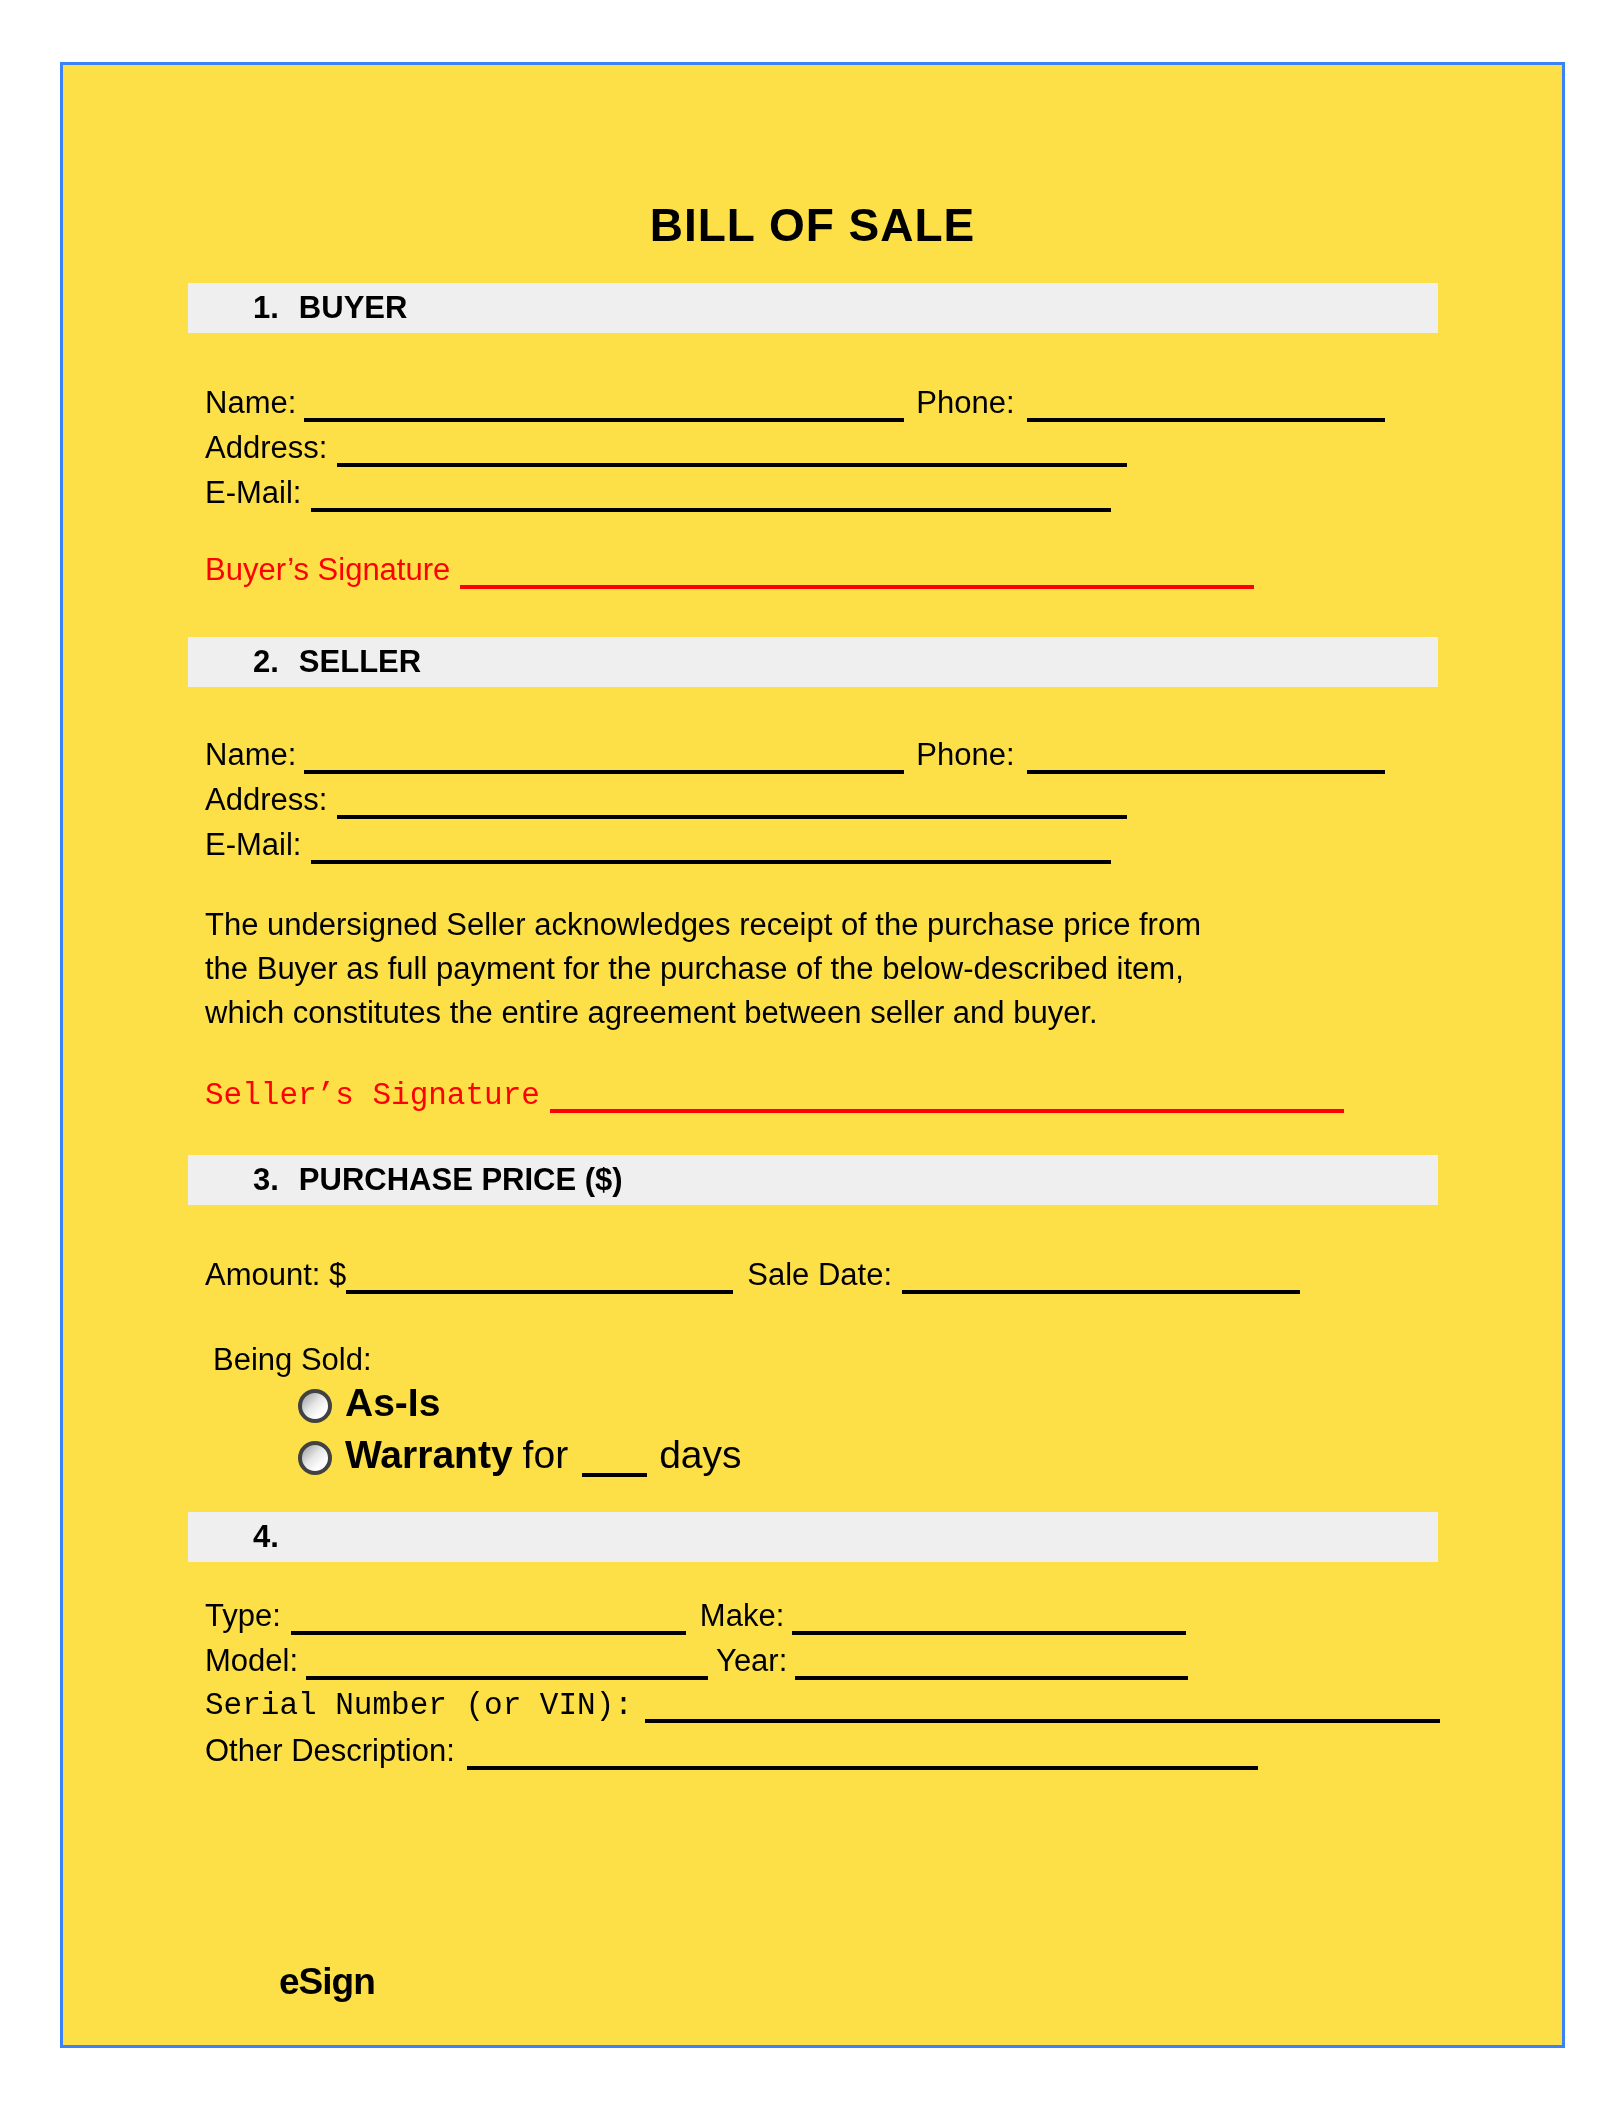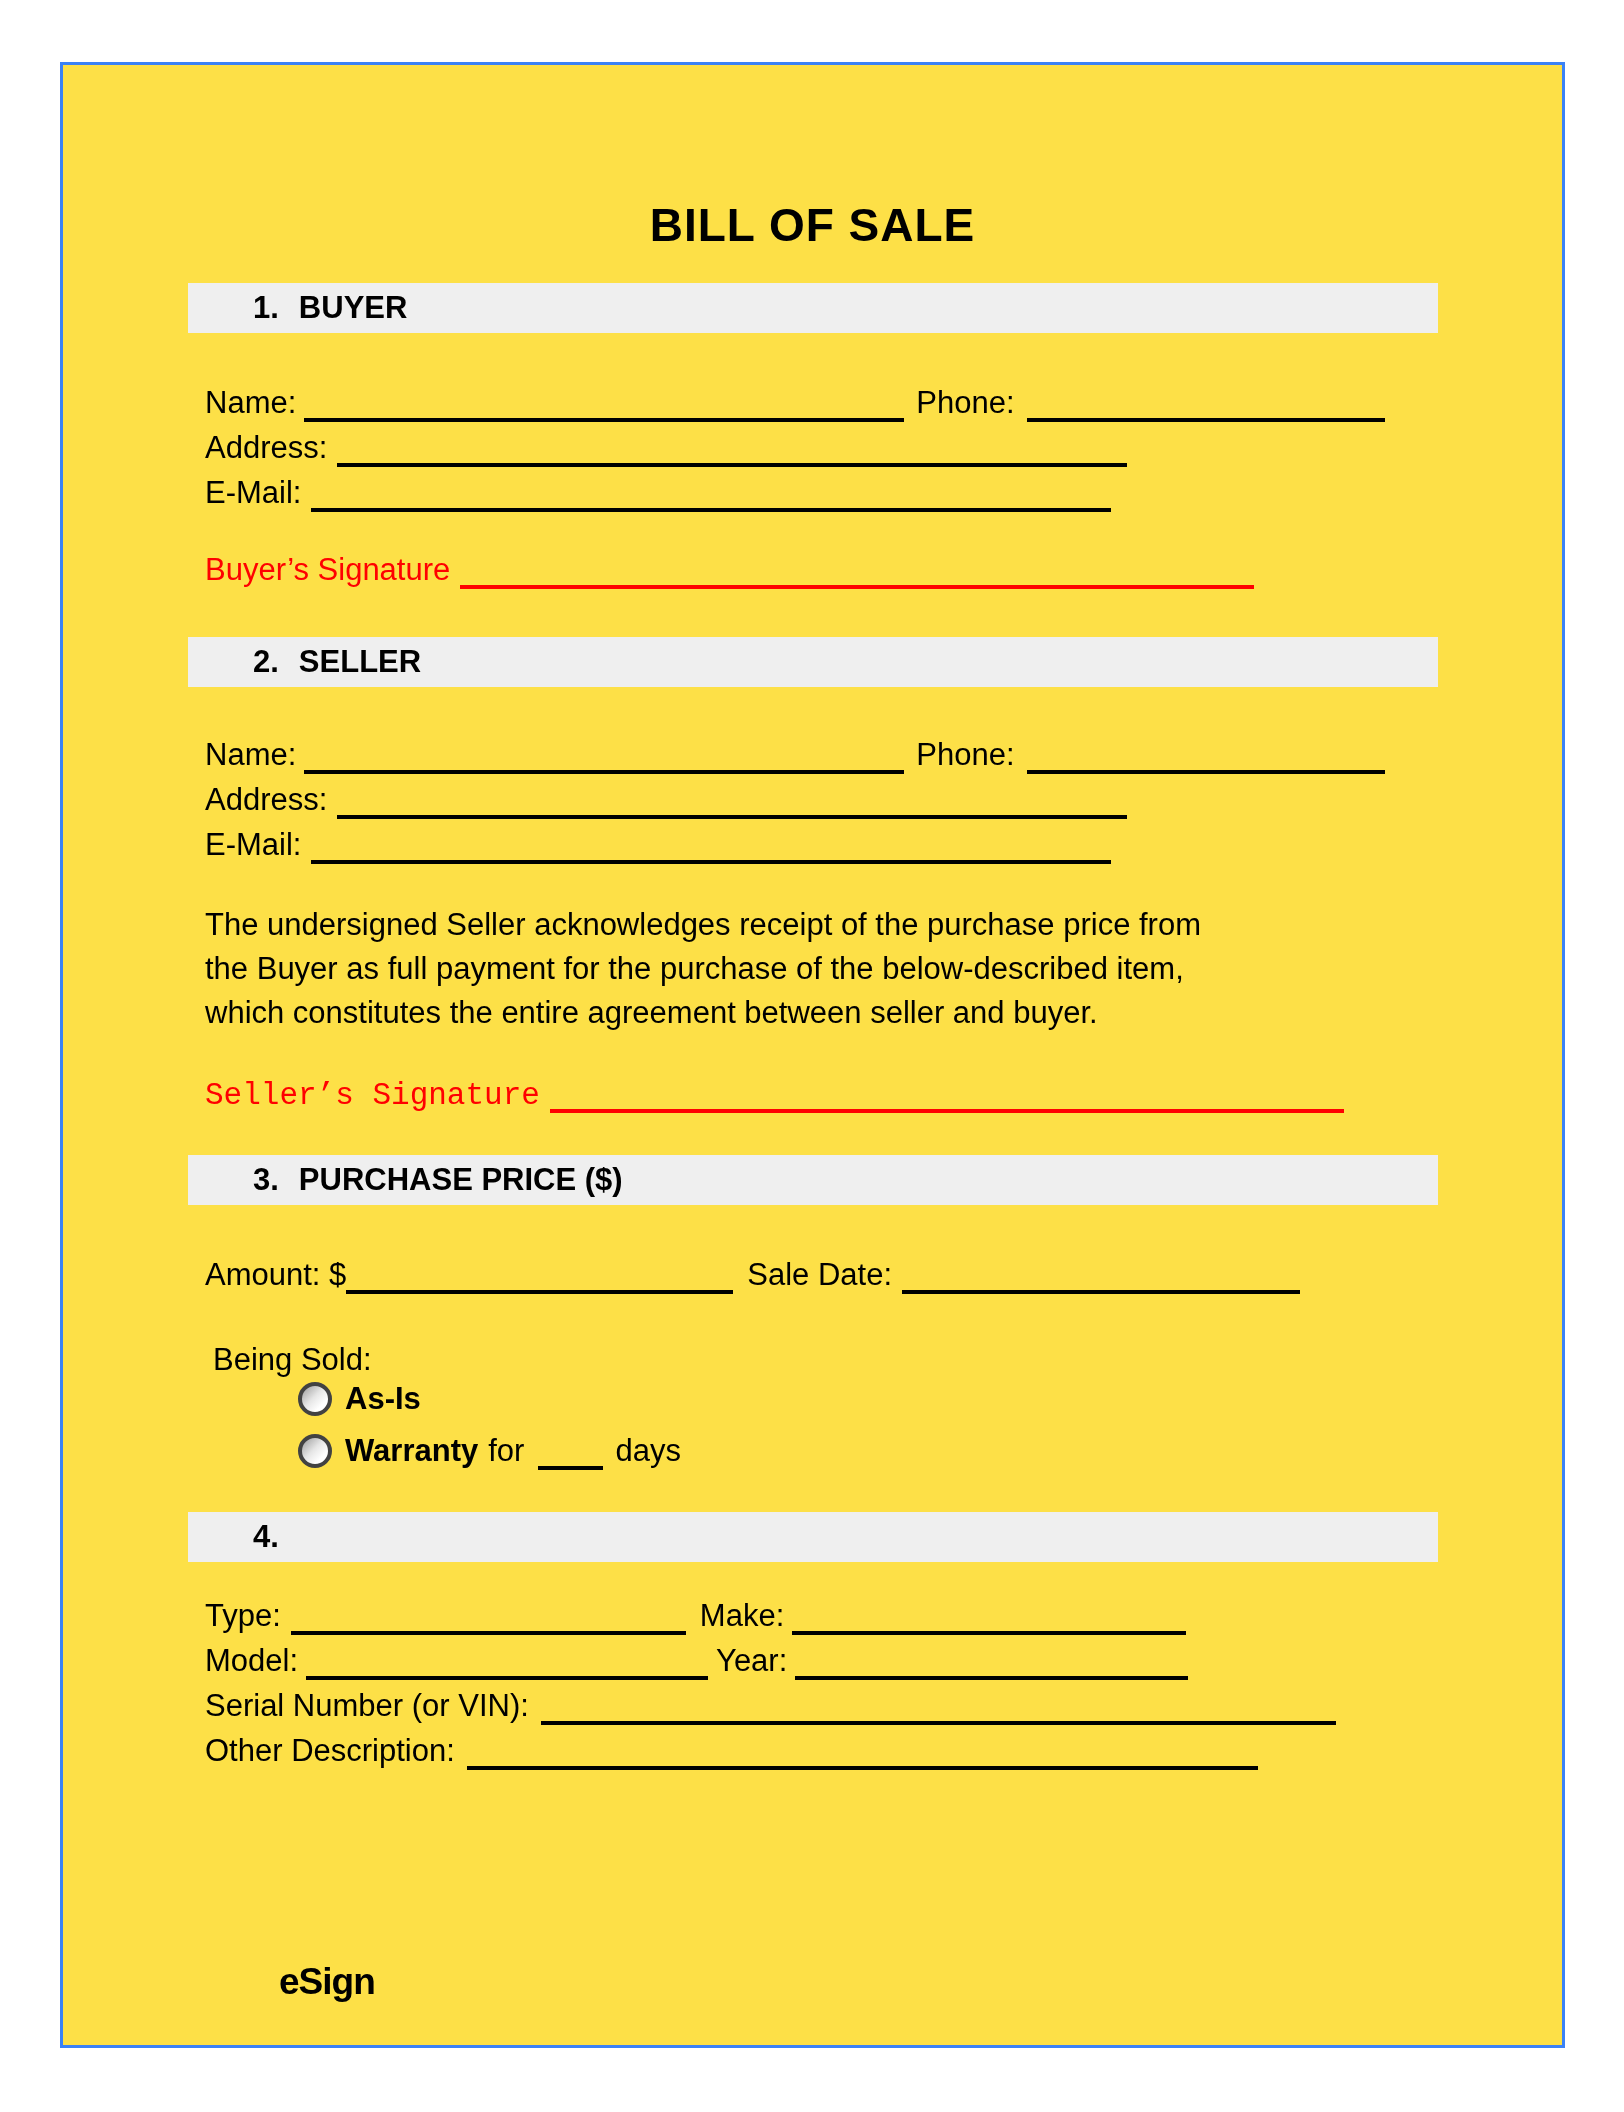--- a/index.html
+++ b/index.html
@@ -71,21 +71,21 @@
     left:142px;
     top:838px;
     width:1170px;
     font-size:31px;
     line-height:44px;
     white-space:pre-line;
   }
   .radio-row{
     position:absolute;
     left:235px;
-    font-size:31px;
+    font-size:39px;
     white-space:nowrap;
   }
   .radio{
     display:inline-block;
     width:26px;
     height:26px;
     border-radius:50%;
     border:4px solid #424242;
     background:linear-gradient(135deg,#b3b3b3 15%,#e6e6e6 45%,#ffffff 75%);
     vertical-align:-7px;
@@ -173,21 +173,21 @@
     <div class="bar" style="top:1447px;">
       <span class="sec-num">4.</span>
     </div>
 
     <div class="row" style="top:1533px;">
       <span>Type:</span><span class="line ml10" style="width:395px;"></span><span class="ml14">Make:</span><span class="line ml8" style="width:394px;"></span>
     </div>
     <div class="row" style="top:1578px;">
       <span>Model:</span><span class="line ml8" style="width:402px;"></span><span class="ml8">Year:</span><span class="line ml8" style="width:393px;"></span>
     </div>
-    <div class="row" style="top:1623px;">
+    <div class="row" style="top:1623px;font-family:Liberation Mono, monospace;">
       <span>Serial Number (or VIN):</span><span class="line ml12" style="width:795px;"></span>
     </div>
     <div class="row" style="top:1668px;">
       <span>Other Description:</span><span class="line ml12" style="width:791px;"></span>
     </div>
 
     <div class="brand">eSign</div>
 
   </div>
 </div>

